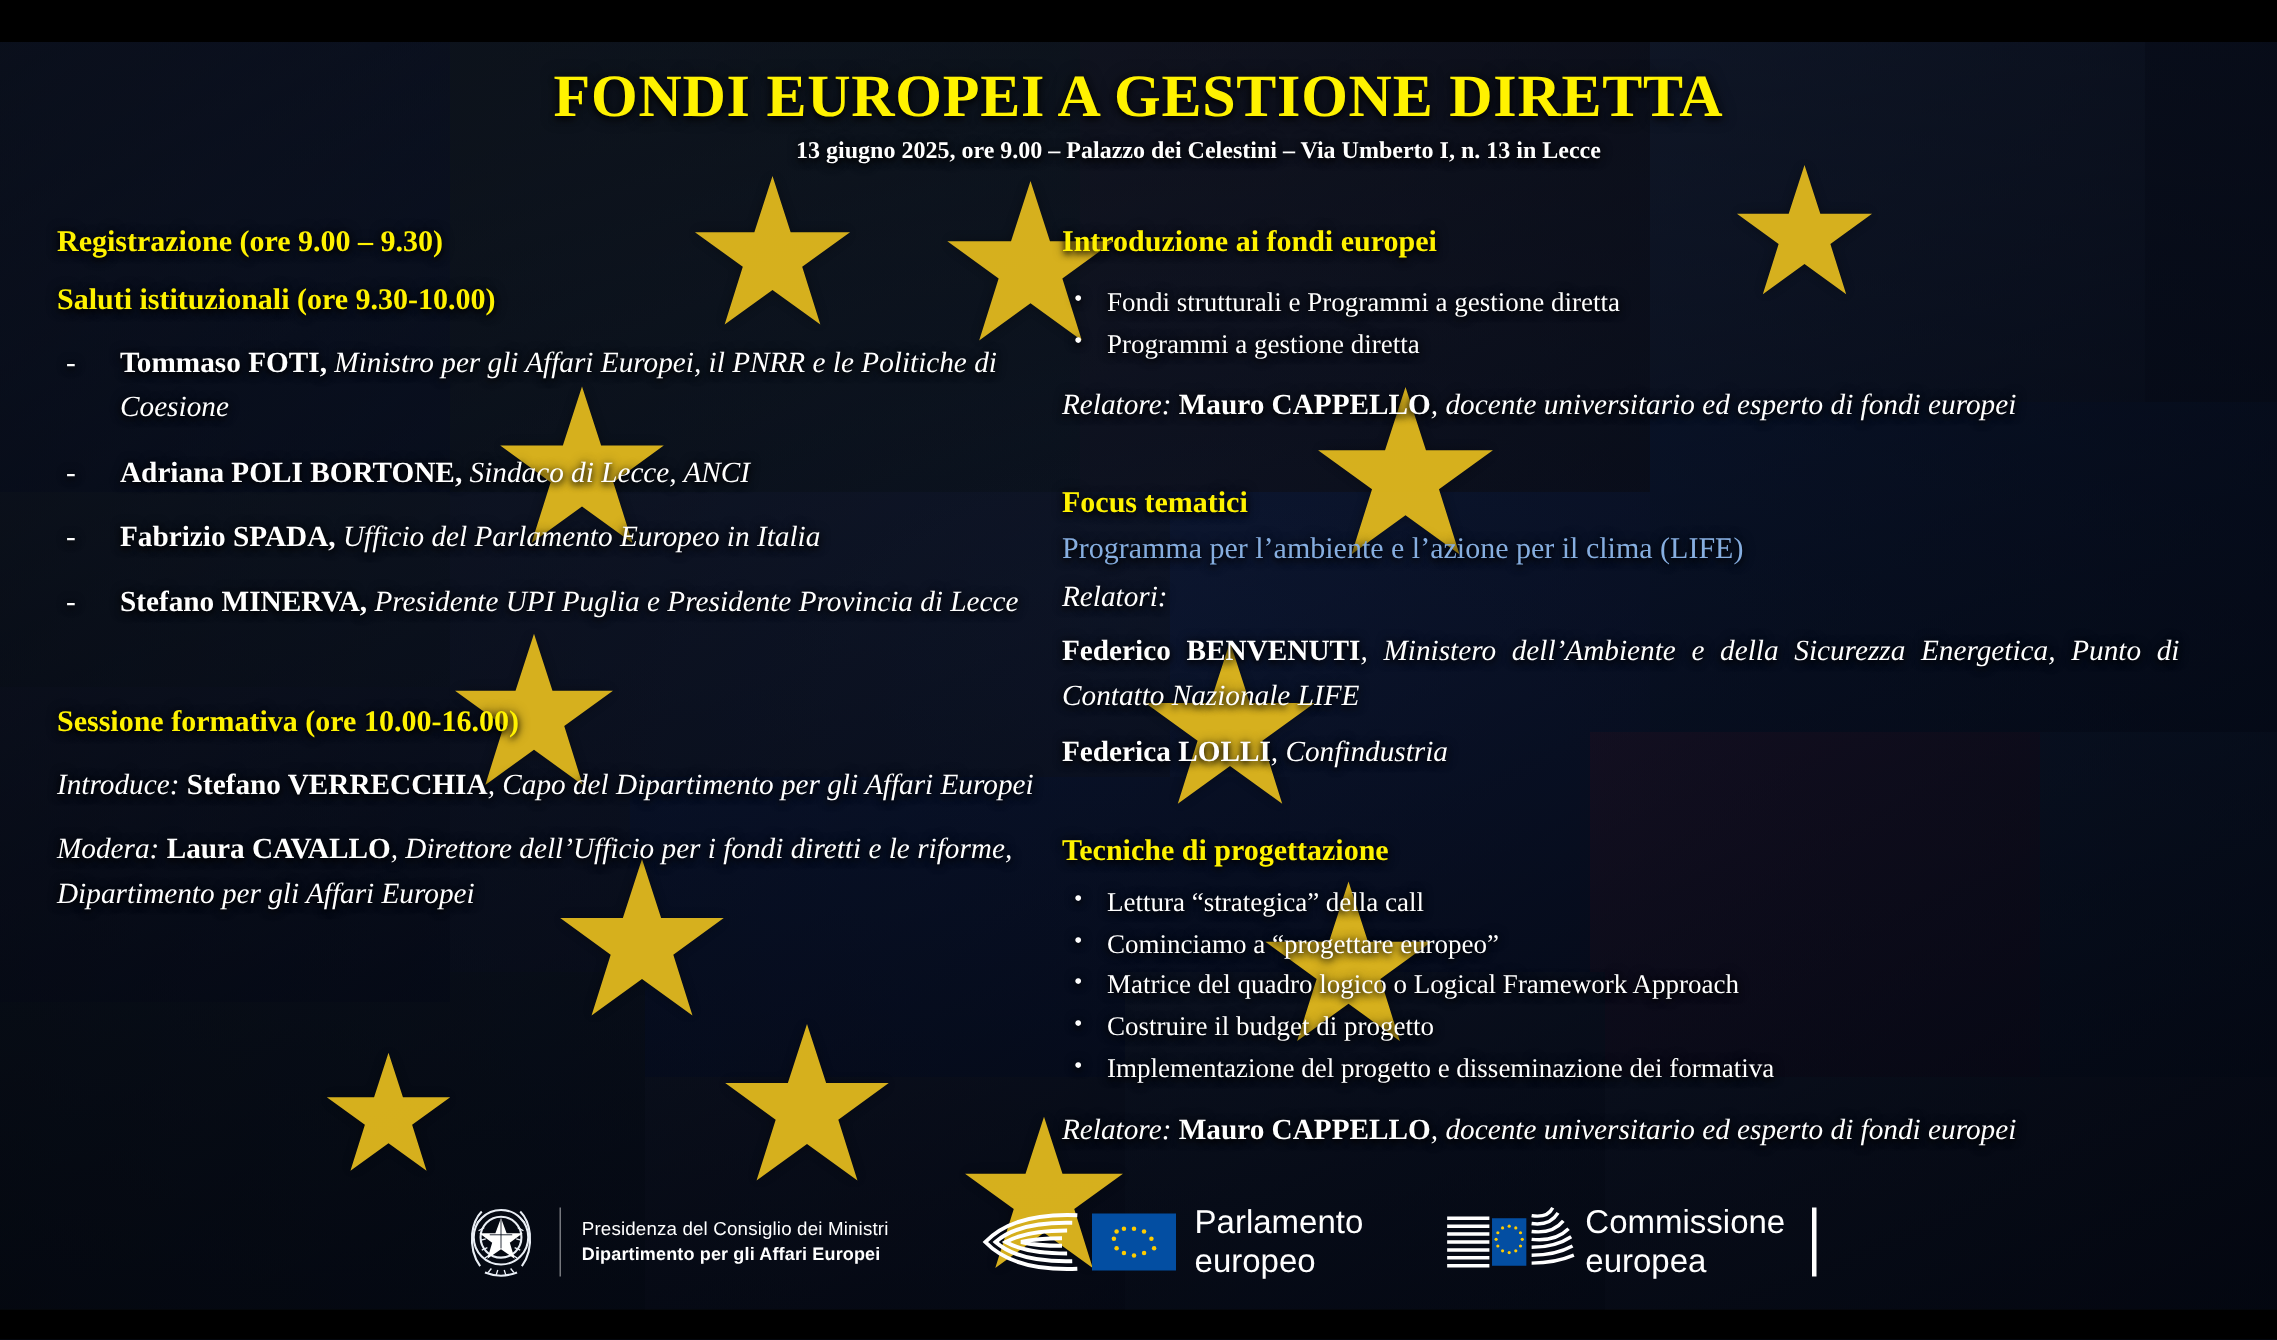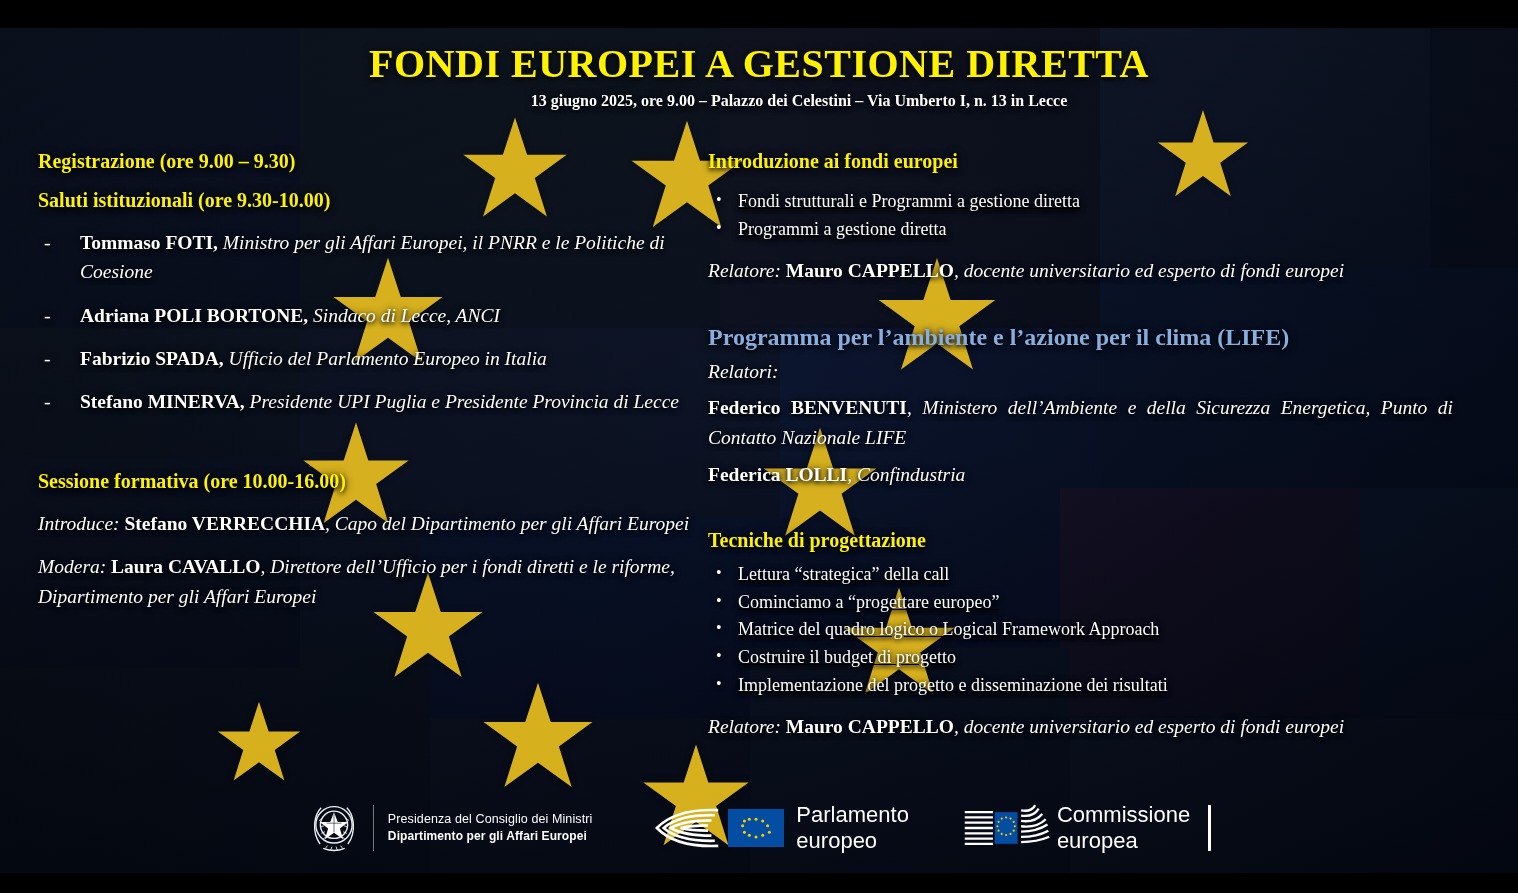--- a/index.html
+++ b/index.html
@@ -36,38 +36,38 @@
   .subtitle{position:absolute;left:0;top:92px;width:1518px;text-align:center;
     font-size:16px;font-weight:bold;color:#ffffff;
     text-shadow:0 2px 4px rgba(0,0,0,.9),0 0 8px rgba(0,0,0,.7);padding-left:40px;}
 
   .col{position:absolute;top:150px;}
   #col-left{left:38px;width:680px;}
   #col-right{left:708px;width:745px;}
 
   .sec-head{font-size:20px;font-weight:bold;color:#FFF200;margin:0 0 16px 0;
     text-shadow:0 2px 4px rgba(0,0,0,.9),0 0 8px rgba(0,0,0,.75);}
-  .sub-head{font-size:24px;font-weight:bold;color:#86AEE0;margin:0 0 6px 0;
+  .sub-head{font-size:20px;font-weight:normal;color:#86AEE0;margin:0 0 6px 0;
     text-shadow:0 2px 4px rgba(0,0,0,.9),0 0 8px rgba(0,0,0,.75);}
 
   .line{color:#ffffff;font-size:19.5px;line-height:1.52;margin:0 0 13px 0;
     text-shadow:0 2px 4px rgba(0,0,0,.92),0 0 7px rgba(0,0,0,.8);}
   .line.just{text-align:justify;}
   .nm{font-weight:bold;}
   .it{font-style:italic;}
 
   
   .dash-list{list-style:none;margin:0 0 0 0;padding:0;}
   .dash-item{position:relative;padding-left:42px;margin:0 0 14px 0;
     color:#ffffff;font-size:19.5px;line-height:1.5;
     text-shadow:0 2px 4px rgba(0,0,0,.92),0 0 7px rgba(0,0,0,.8);}
   .dash-item:before{content:"-";position:absolute;left:6px;top:0;font-weight:normal;}
 
   
-  .bul-list{list-style:none;margin:0 0 14px 0;padding:0;text-decoration:underline;}
+  .bul-list{list-style:none;margin:0 0 14px 0;padding:0;}
   .bul-item{position:relative;padding-left:30px;margin:0 0 3px 0;
     color:#ffffff;font-size:18px;line-height:1.38;
     text-shadow:0 2px 4px rgba(0,0,0,.92),0 0 7px rgba(0,0,0,.8);}
   .bul-item:before{content:"\2022";position:absolute;left:8px;top:0;font-size:16px;}
   .gap-md{height:26px;}
   .gap-lg{height:40px;}
 
   
   #footer{position:absolute;left:0;bottom:24px;width:1518px;height:82px;z-index:35;
     display:flex;align-items:center;justify-content:center;gap:54px;}
@@ -274,20 +274,21 @@
         <li class="bul-item">Programmi a gestione diretta</li>
       </ul>
 
       <p class="line">
         <span class="it">Relatore:</span>
         <span class="nm">Mauro CAPPELLO</span><span class="it">, docente universitario ed esperto di fondi europei</span>
       </p>
 
       <div class="gap-md"></div>
 
+      <div class="sec-head" style="margin-bottom:8px;">Focus tematici</div>
       <div class="sub-head">Programma per l’ambiente e l’azione per il clima (LIFE)</div>
 
       <p class="line it" style="margin-bottom:6px;">Relatori:</p>
 
       <p class="line just" style="margin-bottom:8px;">
         <span class="nm">Federico  BENVENUTI</span><span class="it">, Ministero  dell’Ambiente  e  della  Sicurezza  Energetica, Punto di Contatto Nazionale LIFE</span>
       </p>
 
       <p class="line">
         <span></span><span class="nm">Federica LOLLI</span><span class="it">, Confindustria</span>
@@ -295,21 +296,21 @@
 
       <div class="gap-md"></div>
 
       <div class="sec-head" style="margin-bottom:10px;">Tecniche di progettazione</div>
 
       <ul class="bul-list">
         <li class="bul-item">Lettura “strategica” della call</li>
         <li class="bul-item">Cominciamo a “progettare europeo”</li>
         <li class="bul-item">Matrice del quadro logico o Logical Framework Approach</li>
         <li class="bul-item">Costruire il budget di progetto</li>
-        <li class="bul-item">Implementazione del progetto e disseminazione dei risultati</li>
+        <li class="bul-item">Implementazione del progetto e disseminazione dei formativa</li>
       </ul>
 
       <p class="line">
         <span class="it">Relatore:</span>
         <span class="nm">Mauro CAPPELLO</span><span class="it">, docente universitario ed esperto di fondi europei</span>
       </p>
     </div>
   </div>
 
   <div id="footer">

